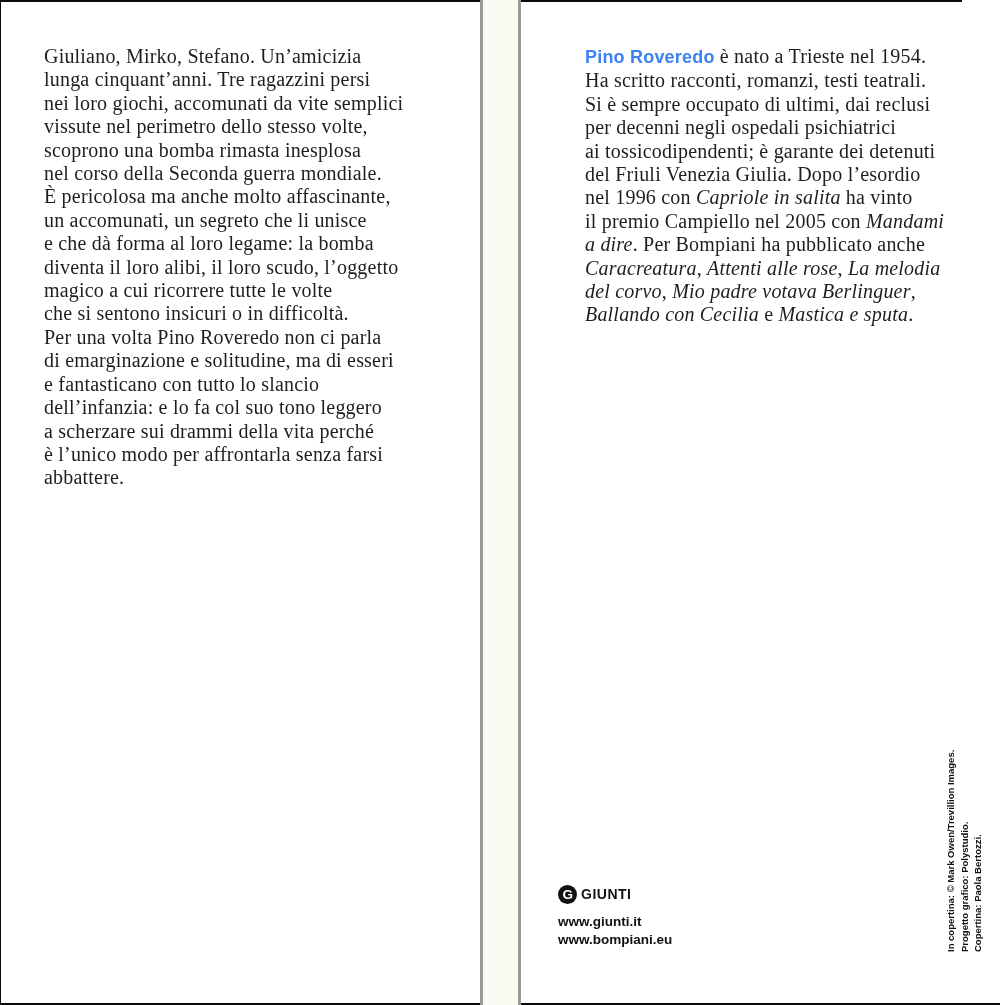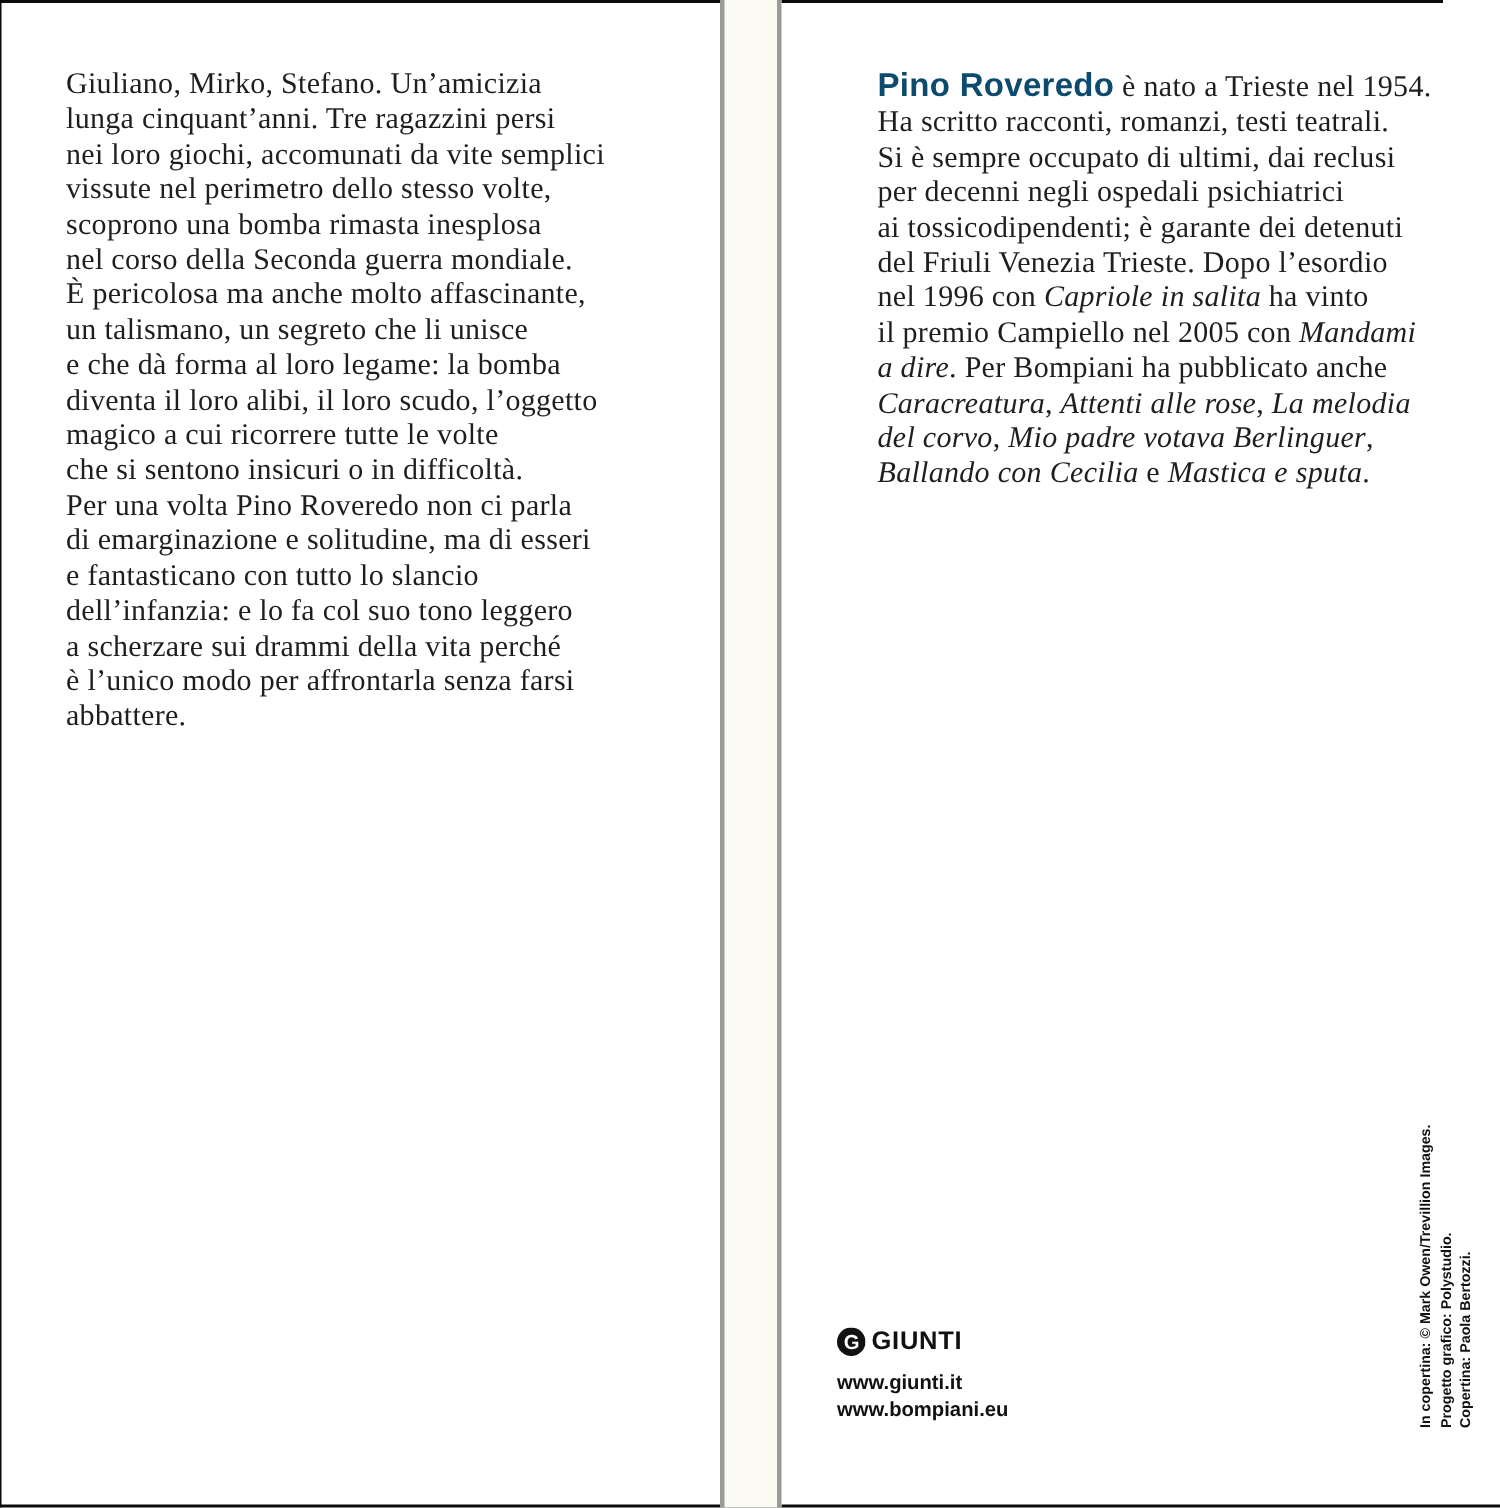--- a/index.html
+++ b/index.html
@@ -33,34 +33,34 @@
     line-height: 23.4px;
     letter-spacing: 0.2px;
     white-space: nowrap;
   }
   .left-text  { left: 44px;  top: 45px; width: 412px; }
   .right-text { left: 585px; top: 45px; width: 392px; }
 
   .s-red {
     font-family: "Liberation Sans", sans-serif;
     font-weight: bold;
-    font-size: 22px;
-    color: #0c4a6e;
+    font-size: 18px;
+    color: #3b82f6;
   }
   .s-i { font-style: italic; text-align: center; }
 
   .publisher {
     position: absolute; left: 558px; top: 884px;
     font-family: "Liberation Sans", sans-serif;
     color: #111111;
   }
   .logo-row { display: flex; align-items: center; gap: 4px; height: 20px; }
   .logo-mark { display: inline-block; width: 19px; height: 19px; }
   .logo-word {
-    font-weight: bold; font-size: 17px; letter-spacing: 0.5px; color: #111111;
+    font-weight: bold; font-size: 14px; letter-spacing: 0.5px; color: #111111;
   }
   .urls { margin-top: 9px; font-weight: bold; font-size: 13.5px; line-height: 18px; }
 
   .credits {
     position: absolute; left: 944px; top: 952px;
     width: 212px;
     transform: rotate(-90deg);
     transform-origin: 0 0;
     font-family: "Liberation Sans", sans-serif;
     font-weight: bold;
@@ -80,41 +80,41 @@
 <div class="spine"></div>
 
 <div class="flap-text left-text">
     <div>Giuliano, Mirko, Stefano. Un’amicizia</div>
     <div>lunga cinquant’anni. Tre ragazzini persi</div>
     <div>nei loro giochi, accomunati da vite semplici</div>
     <div>vissute nel perimetro dello stesso volte,</div>
     <div>scoprono una bomba rimasta inesplosa</div>
     <div>nel corso della Seconda guerra mondiale.</div>
     <div>È pericolosa ma anche molto affascinante,</div>
-    <div>un talismano, un segreto che li unisce</div>
+    <div>un accomunati, un segreto che li unisce</div>
     <div>e che dà forma al loro legame: la bomba</div>
     <div>diventa il loro alibi, il loro scudo, l’oggetto</div>
     <div>magico a cui ricorrere tutte le volte</div>
     <div>che si sentono insicuri o in difficoltà.</div>
     <div>Per una volta Pino Roveredo non ci parla</div>
     <div>di emarginazione e solitudine, ma di esseri</div>
     <div>e fantasticano con tutto lo slancio</div>
     <div>dell’infanzia: e lo fa col suo tono leggero</div>
     <div>a scherzare sui drammi della vita perché</div>
     <div>è l’unico modo per affrontarla senza farsi</div>
     <div>abbattere.</div>
   </div>
 
 <div class="flap-text right-text">
     <div><span class="s-red">Pino Roveredo</span><span> è nato a Trieste nel 1954.</span></div>
     <div><span>Ha scritto racconti, romanzi, testi teatrali.</span></div>
     <div><span>Si è sempre occupato di ultimi, dai reclusi</span></div>
     <div><span>per decenni negli ospedali psichiatrici</span></div>
     <div><span>ai tossicodipendenti; è garante dei detenuti</span></div>
-    <div><span>del Friuli Venezia Trieste. Dopo l’esordio</span></div>
+    <div><span>del Friuli Venezia Giulia. Dopo l’esordio</span></div>
     <div><span>nel 1996 con </span><span class="s-i">Capriole in salita</span><span> ha vinto</span></div>
     <div><span>il premio Campiello nel 2005 con </span><span class="s-i">Mandami</span></div>
     <div><span class="s-i">a dire</span><span>. Per Bompiani ha pubblicato anche</span></div>
     <div><span class="s-i">Caracreatura</span><span>, </span><span class="s-i">Attenti alle rose</span><span>, </span><span class="s-i">La melodia</span></div>
     <div><span class="s-i">del corvo</span><span>, </span><span class="s-i">Mio padre votava Berlinguer</span><span>,</span></div>
     <div><span class="s-i">Ballando con Cecilia</span><span> e </span><span class="s-i">Mastica e sputa</span><span>.</span></div>
   </div>
 
 <div class="publisher">
   <div class="logo-row">

